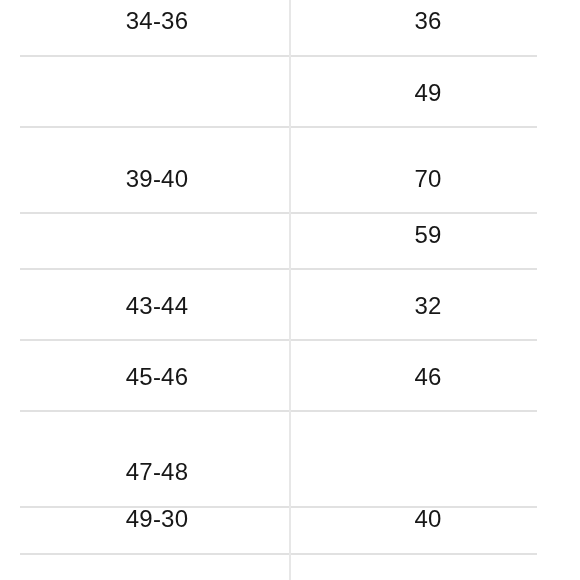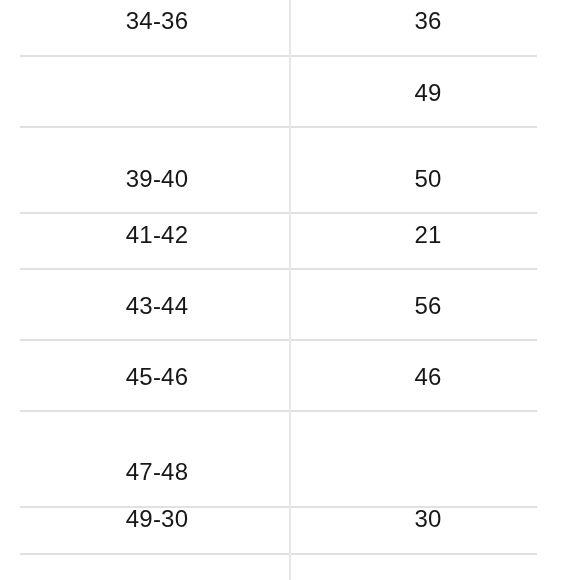--- a/index.html
+++ b/index.html
@@ -82,48 +82,47 @@
     <div class="row-divider"></div>
   </div>
 
   <div class="chart-row" style="top:57px;">
     <div class="cell cell-size">49</div>
     <div class="row-divider"></div>
   </div>
 
   <div class="chart-row" style="top:143px;padding-left:40px;">
     <div class="cell cell-range">39-40</div>
-    <div class="cell cell-size">50</div>
+    <div class="cell cell-size">70</div>
     <div class="row-divider"></div>
   </div>
 
   <div class="chart-row" style="top:199.2px;">
-    <div class="cell cell-range">41-42</div>
-    <div class="cell cell-size">21</div>
+    <div class="cell cell-size">59</div>
     <div class="row-divider"></div>
   </div>
 
   <div class="chart-row" style="top:270.3px;">
     <div class="cell cell-range">43-44</div>
-    <div class="cell cell-size">56</div>
+    <div class="cell cell-size">32</div>
     <div class="row-divider"></div>
   </div>
 
   <div class="chart-row" style="top:341.4px;text-align:center;">
     <div class="cell cell-range">45-46</div>
     <div class="cell cell-size">46</div>
     <div class="row-divider"></div>
   </div>
 
   <div class="chart-row" style="top:412.5px;margin-top:24px;">
     <div class="cell cell-range">47-48</div>
     <div class="row-divider"></div>
   </div>
 
   <div class="chart-row" style="top:483.6px;">
     <div class="cell cell-range">49-30</div>
-    <div class="cell cell-size">30</div>
+    <div class="cell cell-size">40</div>
     <div class="row-divider"></div>
   </div>
 
   <div class="column-divider"></div>
 
 </div>
 
 </body></html>

